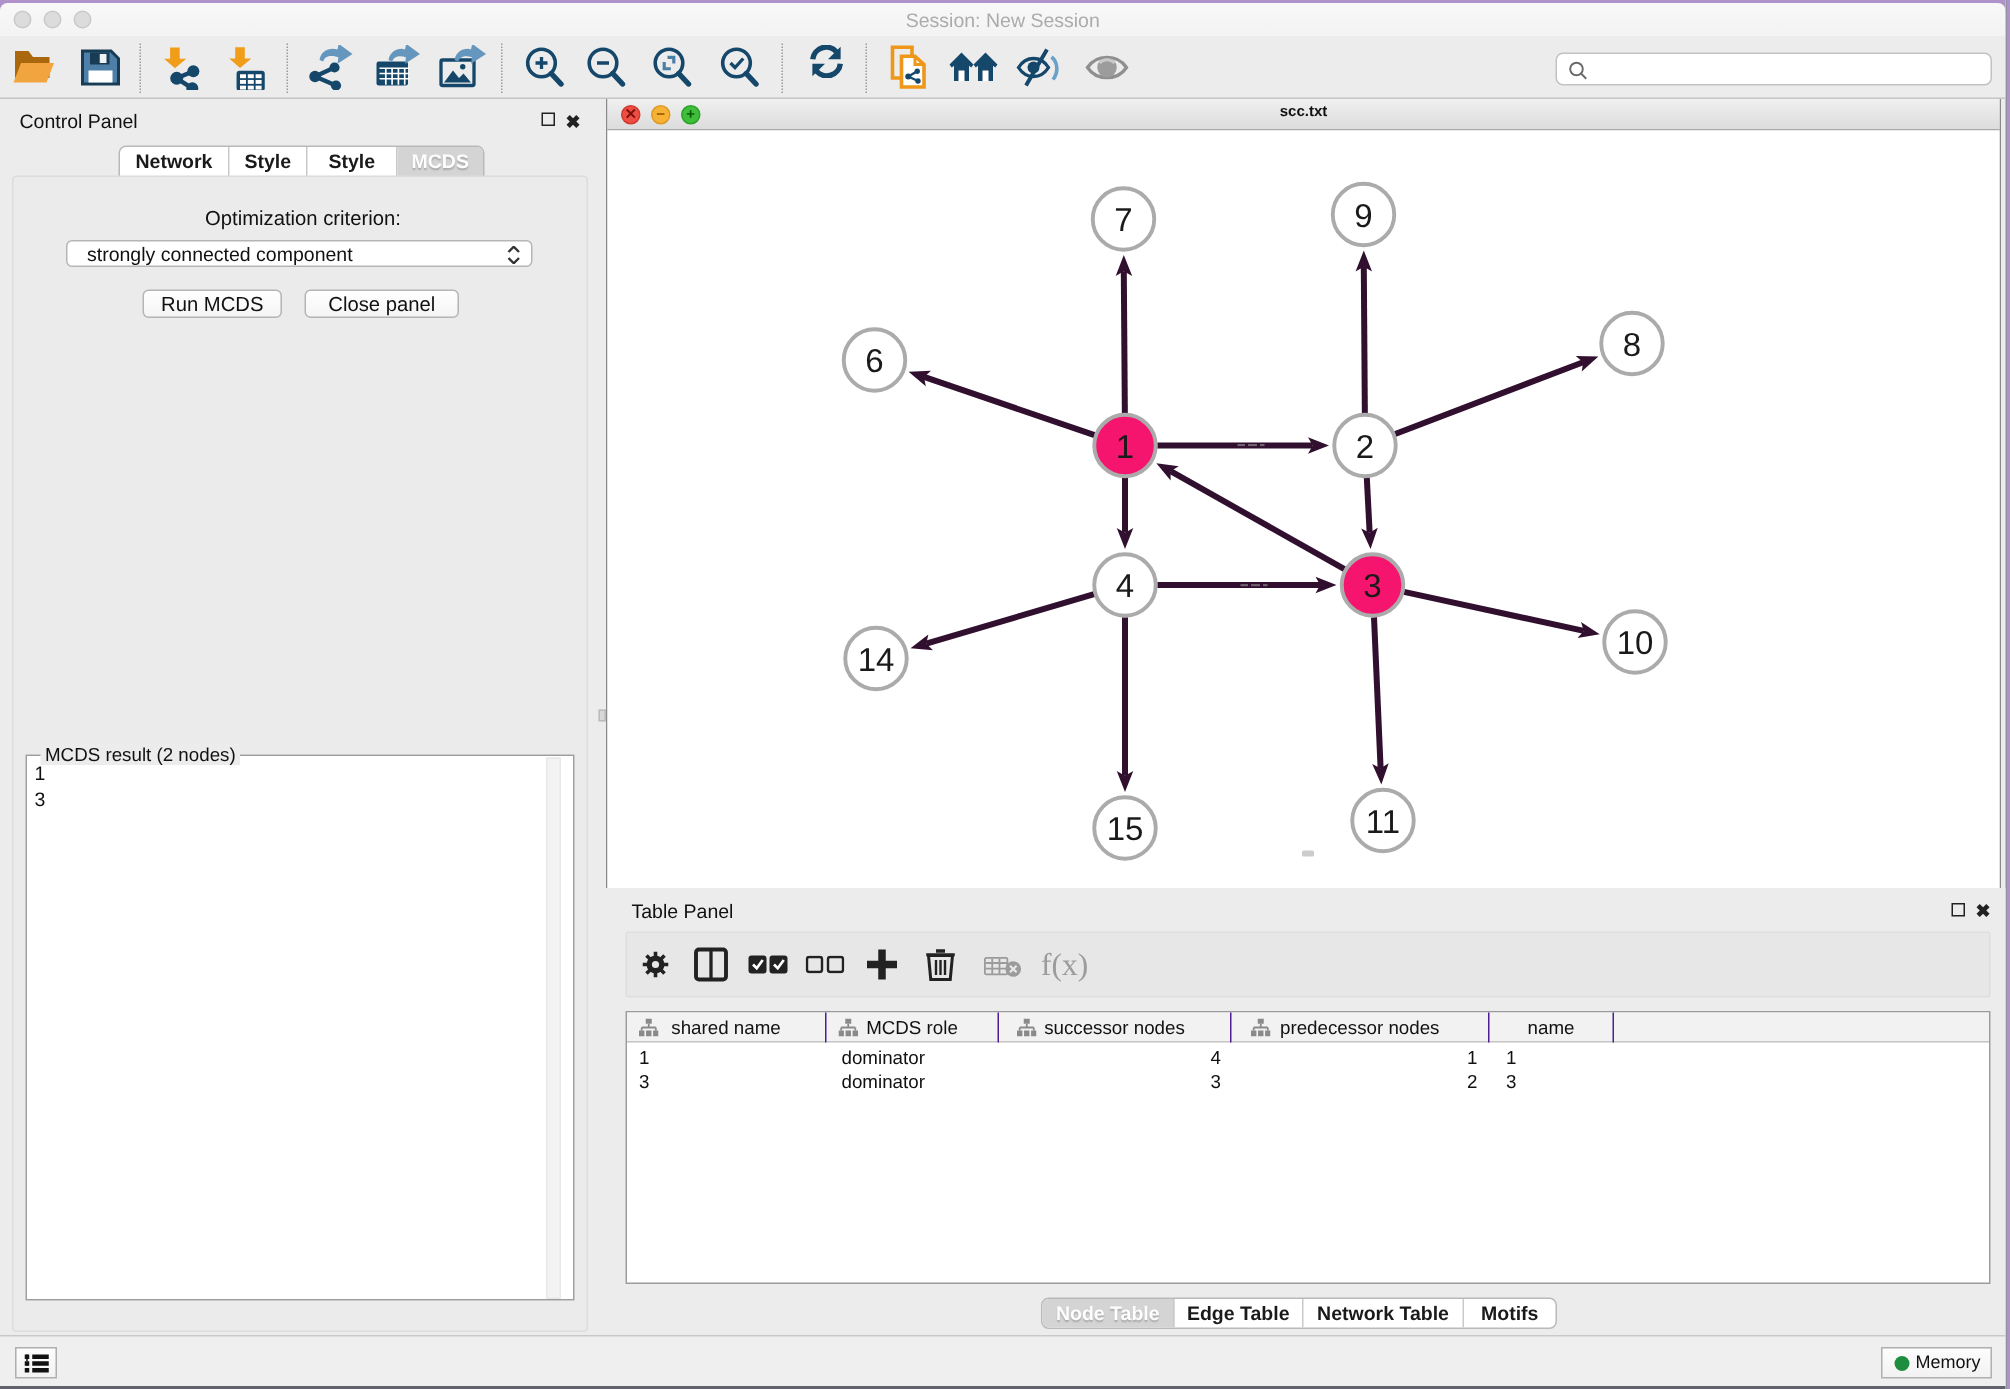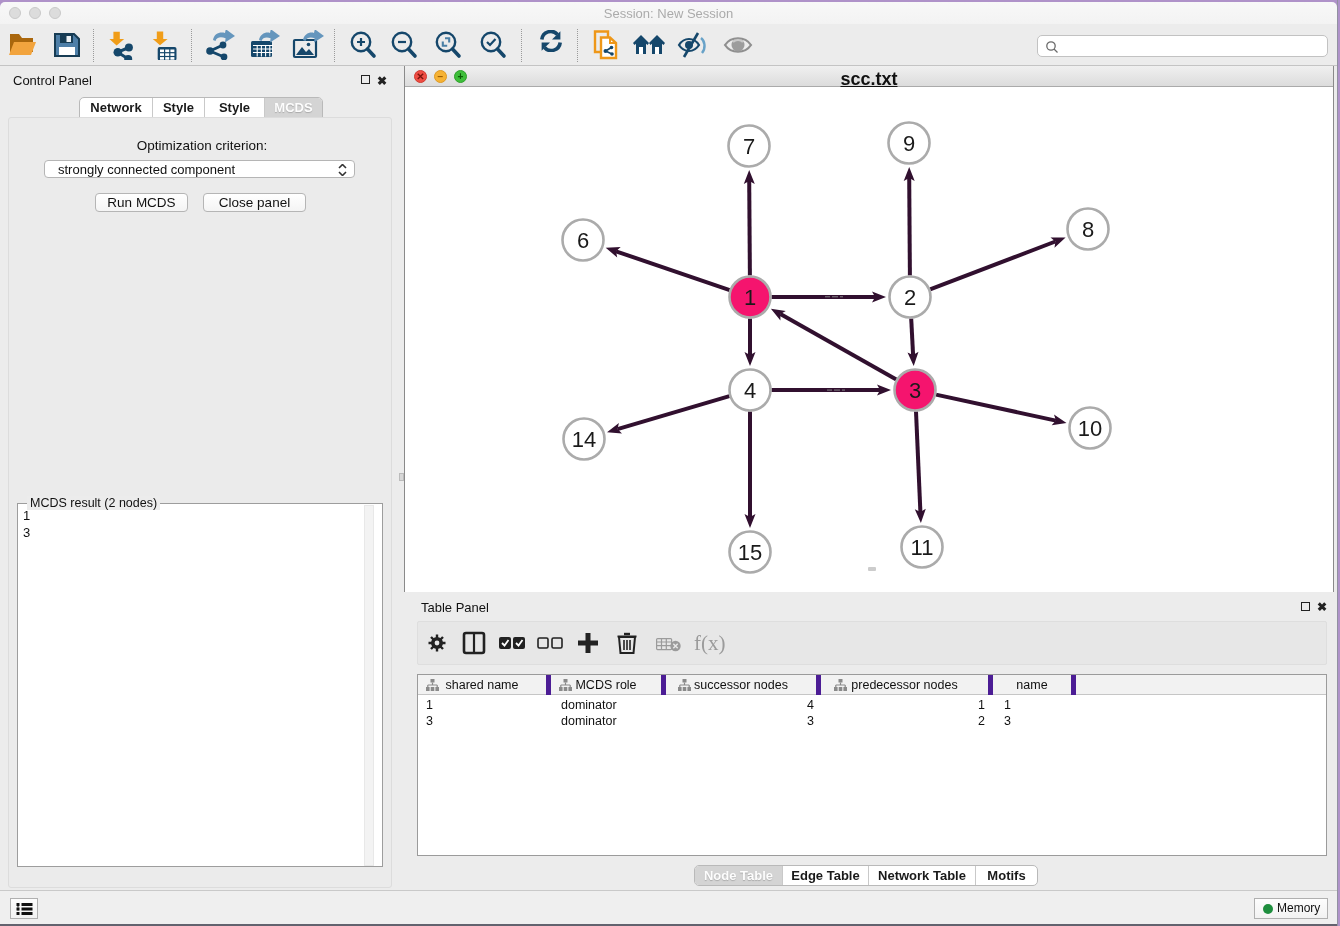--- a/index.html
+++ b/index.html
@@ -29,31 +29,31 @@
 #optlabel { position:absolute; left:0; top:72px; width:100%; text-align:center; font-size:13.5px; color:#111; }
 #dropdown { position:absolute; left:44px; top:94px; width:311px; height:18px; background:#fff; border:1px solid #b5b5b5; border-radius:4px; font-size:13px; color:#111; line-height:17px; padding-left:13px; }
 .btn { position:absolute; top:127px; height:19px; background:linear-gradient(#ffffff,#f4f4f4); border:1px solid #b5b5b5; border-radius:4px; font-size:13.5px; color:#111; text-align:center; line-height:17px; }
 #fieldset { position:absolute; left:17px; top:437px; width:366px; height:364px; border:1px solid #9d9d9d; background:#fff; }
 #fslegend { position:absolute; left:9px; top:-8px; background:#ececec; padding:0 3px; font-size:12.5px; color:#111; }
 #fstext { position:absolute; left:5px; top:3px; font-size:13px; color:#111; line-height:17px; }
 #fsscroll { position:absolute; right:8px; top:1px; width:10px; height:361px; background:#f3f3f3; border:1px solid #e8e8e8; }
 
 #netwin { position:absolute; left:404px; top:66px; width:930px; height:526px; border-left:1px solid #8a8a8a; border-right:1px solid #8a8a8a; background:#fff; }
 #nettitle { position:absolute; left:0; top:0; width:100%; height:21px; background:linear-gradient(#f0f0f0,#dcdcdc); border-bottom:1px solid #aaa; }
-#netname { position:absolute; left:0; top:3px; width:100%; text-align:center; font-size:18px; font-weight:bold; color:#111;text-decoration:underline; }
+#netname { position:absolute; left:0; top:3px; width:100%; text-align:center; font-size:10px; font-weight:bold; color:#111; }
 .mtl { position:absolute; top:4px; width:13px; height:13px; border-radius:50%; font-size:10px; font-weight:bold; text-align:center; line-height:12px; }
 #canvas { position:absolute; left:0; top:21px; width:928px; height:505px; background:#fff; }
 #hgrip { position:absolute; left:463px; top:501px; width:8px; height:4px; background:#ccc; border-radius:1px; }
 
 #tablepanel { position:absolute; left:404px; top:592px; width:936px; height:298px; background:#ececec; }
 #tptitle { position:absolute; left:17px; top:8px; font-size:13px; color:#111; }
 #tptoolbar { position:absolute; left:13px; top:29px; width:910px; height:44px; background:#e7e7e7; border:1px solid #dedede; border-radius:2px; }
 #tbl { position:absolute; left:13px; top:82px; width:910px; height:182px; background:#fff; border:1px solid #9b9b9b; }
 #tblhead { position:absolute; left:0; top:0; width:908px; height:20px; background:#f2f2f2; border-bottom:1px solid #c6c6c6; }
-.th { position:absolute; top:0; height:20px; border-right:5px solid #4c1d95; font-size:12.5px; color:#111; text-align:center; line-height:20px; }
+.th { position:absolute; top:0; height:20px; border-right:1px solid #4c1d95; font-size:12.5px; color:#111; text-align:center; line-height:20px; }
 .td { position:absolute; font-size:12.5px; color:#111; height:16px; line-height:16px; }
 
 #btabs { position:absolute; left:290px; top:273px; height:21px; display:flex; border:1px solid #b9b9b9; border-radius:5px; overflow:hidden; background:#fff; }
 .btab { padding:2px 10px 0 10px; text-align:center; font-size:13px; font-weight:bold; color:#1a1a1a; border-right:1px solid #c9c9c9; }
 .btab:last-child { border-right:none; }
 #btabNode { background:#d4d4d4; color:#fdfdfd; text-shadow:0 1px 1px #aaa; }
 
 #statusbar { position:absolute; left:0; top:890px; width:1338px; height:34px; background:#efefef; border-top:1px solid #c9c9c9; }
 .sbtn { position:absolute; top:7px; height:21px; background:linear-gradient(#fdfdfd,#f2f2f2); border:1px solid #b0b0b0;text-align:right; }
 </style>

